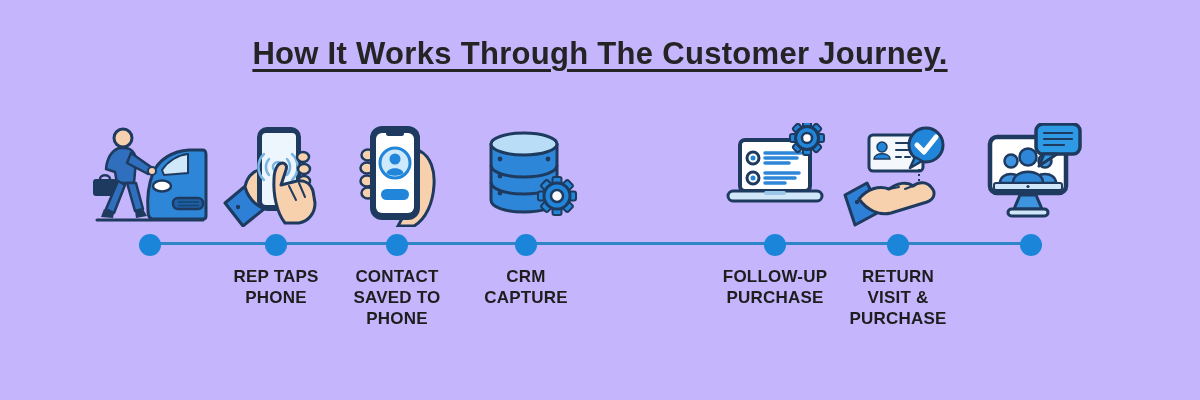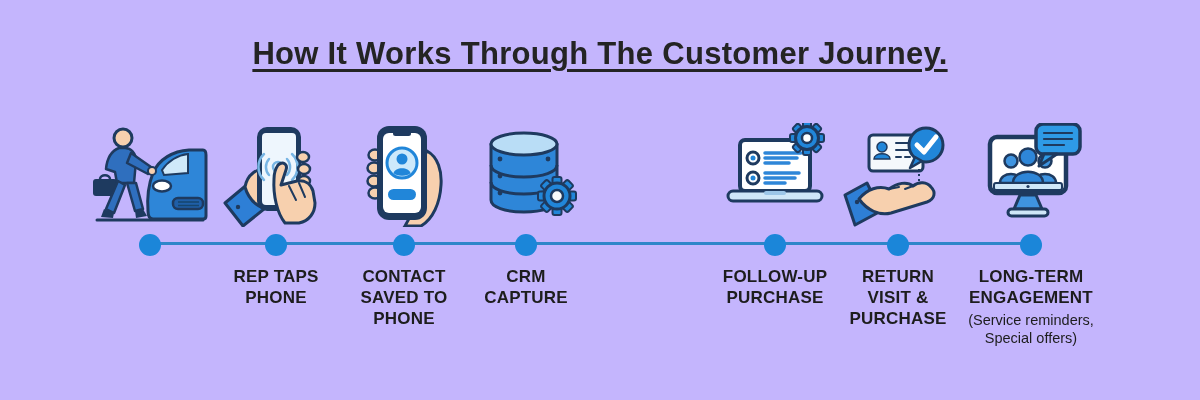--- a/index.html
+++ b/index.html
@@ -93,21 +93,21 @@
         <path d="M68 63 L75 77 M78 60 L84 74" stroke="#1e3a5f" stroke-width="2" fill="none" stroke-linecap="round"></path>
       </svg>
     </div>
     <div class="dot"></div>
     <div class="text-block">
       <div class="label">REP TAPS
 PHONE</div>
     </div>
   </div>
 
-  <div class="step" style="left:334px">
+  <div class="step" style="left:327px">
     <div class="icon-box">
       <svg width="110" height="104" viewBox="0 0 110 104">
         <g fill="#f7d0ae" stroke="#1e3a5f" stroke-width="2.5">
           <ellipse cx="26" cy="32" rx="6.5" ry="5.5"></ellipse>
           <ellipse cx="25" cy="45" rx="6.5" ry="5.5"></ellipse>
           <ellipse cx="25" cy="58" rx="6.5" ry="5.5"></ellipse>
           <ellipse cx="26" cy="70" rx="6.5" ry="5.5"></ellipse>
         </g>
         <path d="M78 28 C89 34 93 48 92 62 C91 80 84 96 72 103 L56 103 C63 92 69 76 70 60 C71 46 74 34 78 28 Z" fill="#f7d0ae" stroke="#1e3a5f" stroke-width="3"></path>
         <rect x="28" y="3" width="50" height="94" rx="12" fill="#1e3a5f"></rect>
@@ -236,21 +236,15 @@
         <rect x="18" y="60" width="68" height="7" rx="2" fill="#cfe7f8" stroke="#1e3a5f" stroke-width="2"></rect>
         <circle cx="52" cy="63.5" r="1.6" fill="#1e3a5f"></circle>
         <path d="M44 72 L60 72 L66 86 L38 86 Z" fill="#3f94e0" stroke="#1e3a5f" stroke-width="3" stroke-linejoin="round"></path>
         <rect x="32" y="86" width="40" height="7" rx="3.5" fill="#cfe7f8" stroke="#1e3a5f" stroke-width="3"></rect>
         <rect x="60" y="1" width="44" height="30" rx="7" fill="#2e9ae6" stroke="#1e3a5f" stroke-width="3.5"></rect>
         <path d="M68 31 L63 43 L81 31 Z" fill="#2e9ae6" stroke="#1e3a5f" stroke-width="3" stroke-linejoin="round"></path>
         <path d="M68 10 H96 M68 16 H96 M68 22 H88" stroke="#1e3a5f" stroke-width="2.2" stroke-linecap="round"></path>
       </svg>
     </div>
     <div class="dot"></div>
-    <div class="text-block">
-      <div class="label">LONG-TERM
-ENGAGEMENT</div>
-      <div class="subnote">(Service reminders,
-Special offers)</div>
-    </div>
   </div>
 
 </div>
 
 </body></html>

